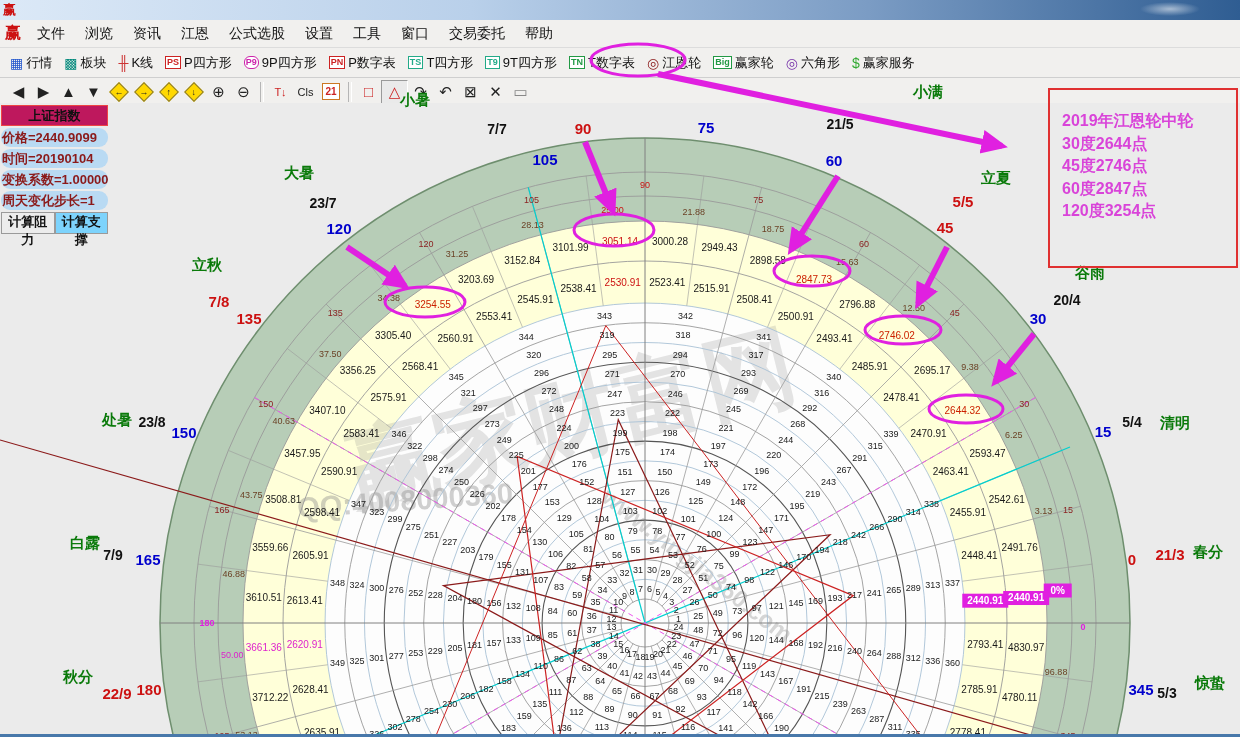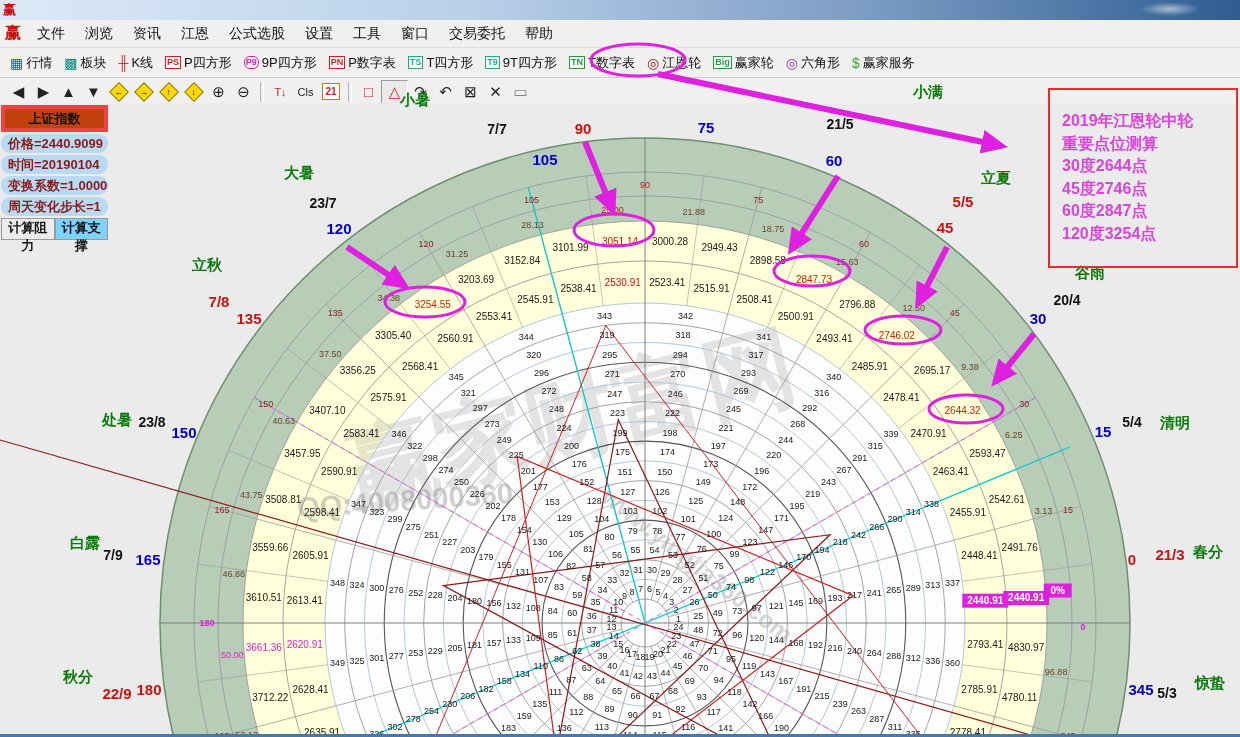--- a/index.html
+++ b/index.html
@@ -25,24 +25,24 @@
     border-bottom:1px solid #c8c8c8;padding-left:6px;}
   .tb2-btn{width:25px;height:22px;display:flex;align-items:center;justify-content:center;
     font-size:15px;color:#222;cursor:default;}
   .tb2-btn.pressed{border:1px solid;border-color:#9a9a9a #fff #fff #9a9a9a;background:#eaeaea;}
   .vsep{width:2px;height:20px;border-left:1px solid #b5b5b5;border-right:1px solid #fff;margin:0 4px;}
   .diamond{width:12px;height:12px;background:#ffd800;border:1px solid #8a7a30;transform:rotate(45deg);
     display:flex;align-items:center;justify-content:center;}
   .diamond span{transform:rotate(-45deg);font-size:9px;font-weight:bold;color:#222;line-height:9px;}
   
   .left-panel{position:absolute;left:1px;top:105px;width:107px;z-index:6;font-weight:bold;}
-  .lp-title{background:#c2410c;border:4px solid #ef4444;color:#111;text-align:center;
+  .lp-title{background:#be185d;border:1px solid #ef4444;color:#111;text-align:center;
     font-size:13px;height:19px;line-height:19px;}
   .lp-row{background:#b9daf3;color:#8b1a1a;font-size:13px;height:19px;line-height:19px;
-    margin-top:2px;padding-left:7px;white-space:nowrap;overflow:hidden;border-radius:9px;}
+    margin-top:2px;padding-left:1px;white-space:nowrap;overflow:hidden;border-radius:9px;}
   .lp-buttons{display:flex;margin-top:2px;}
   .lp-btn{flex:1;font-size:13px;height:20px;line-height:18px;text-align:center;color:#111;
     background:#ececec;border:1px solid #9a9a9a;cursor:default;}
   .lp-btn.cyan{background:#7dd3fc;}
   
   #wheel-wrap{position:absolute;left:0;top:103px;width:1240px;height:634px;}
   #overlay-svg{position:absolute;left:0;top:0;width:1240px;height:737px;z-index:9;pointer-events:none;}
   .anno-box{position:absolute;border:2px solid #e03030;z-index:10;color:#d944d9;
     font-size:16px;font-weight:bold;line-height:22.5px;padding:20px 0 0 12px;box-sizing:border-box;}
   .bottom-edge{position:absolute;left:0;bottom:0;width:100%;height:3px;background:#4878aa;z-index:12;}
@@ -851,20 +851,19 @@
       <line x1="585" y1="142" x2="613" y2="211" stroke="#e020e0" stroke-width="6" marker-end="url(#ah)"></line>
       <line x1="838" y1="176" x2="791" y2="250" stroke="#e020e0" stroke-width="6" marker-end="url(#ah)"></line>
       <line x1="347" y1="247" x2="405" y2="286" stroke="#e020e0" stroke-width="6" marker-end="url(#ah)"></line>
       <line x1="947" y1="247" x2="918" y2="304" stroke="#e020e0" stroke-width="6" marker-end="url(#ah)"></line>
       <line x1="1034" y1="334" x2="995" y2="382" stroke="#e020e0" stroke-width="6" marker-end="url(#ah)"></line>
     </g>
   </svg>
 
 <div class="anno-box" id="anno-box" style="left: 1048px; top: 88px; width: 190px; height: 180px;">
     <div>2019年江恩轮中轮</div>
-    <div>重要点位测算</div>
     <div>30度2644点</div>
     <div>45度2746点</div>
     <div>60度2847点</div>
     <div>120度3254点</div>
   </div>
 
 <div class="bottom-edge"></div>
 
 </body></html>

